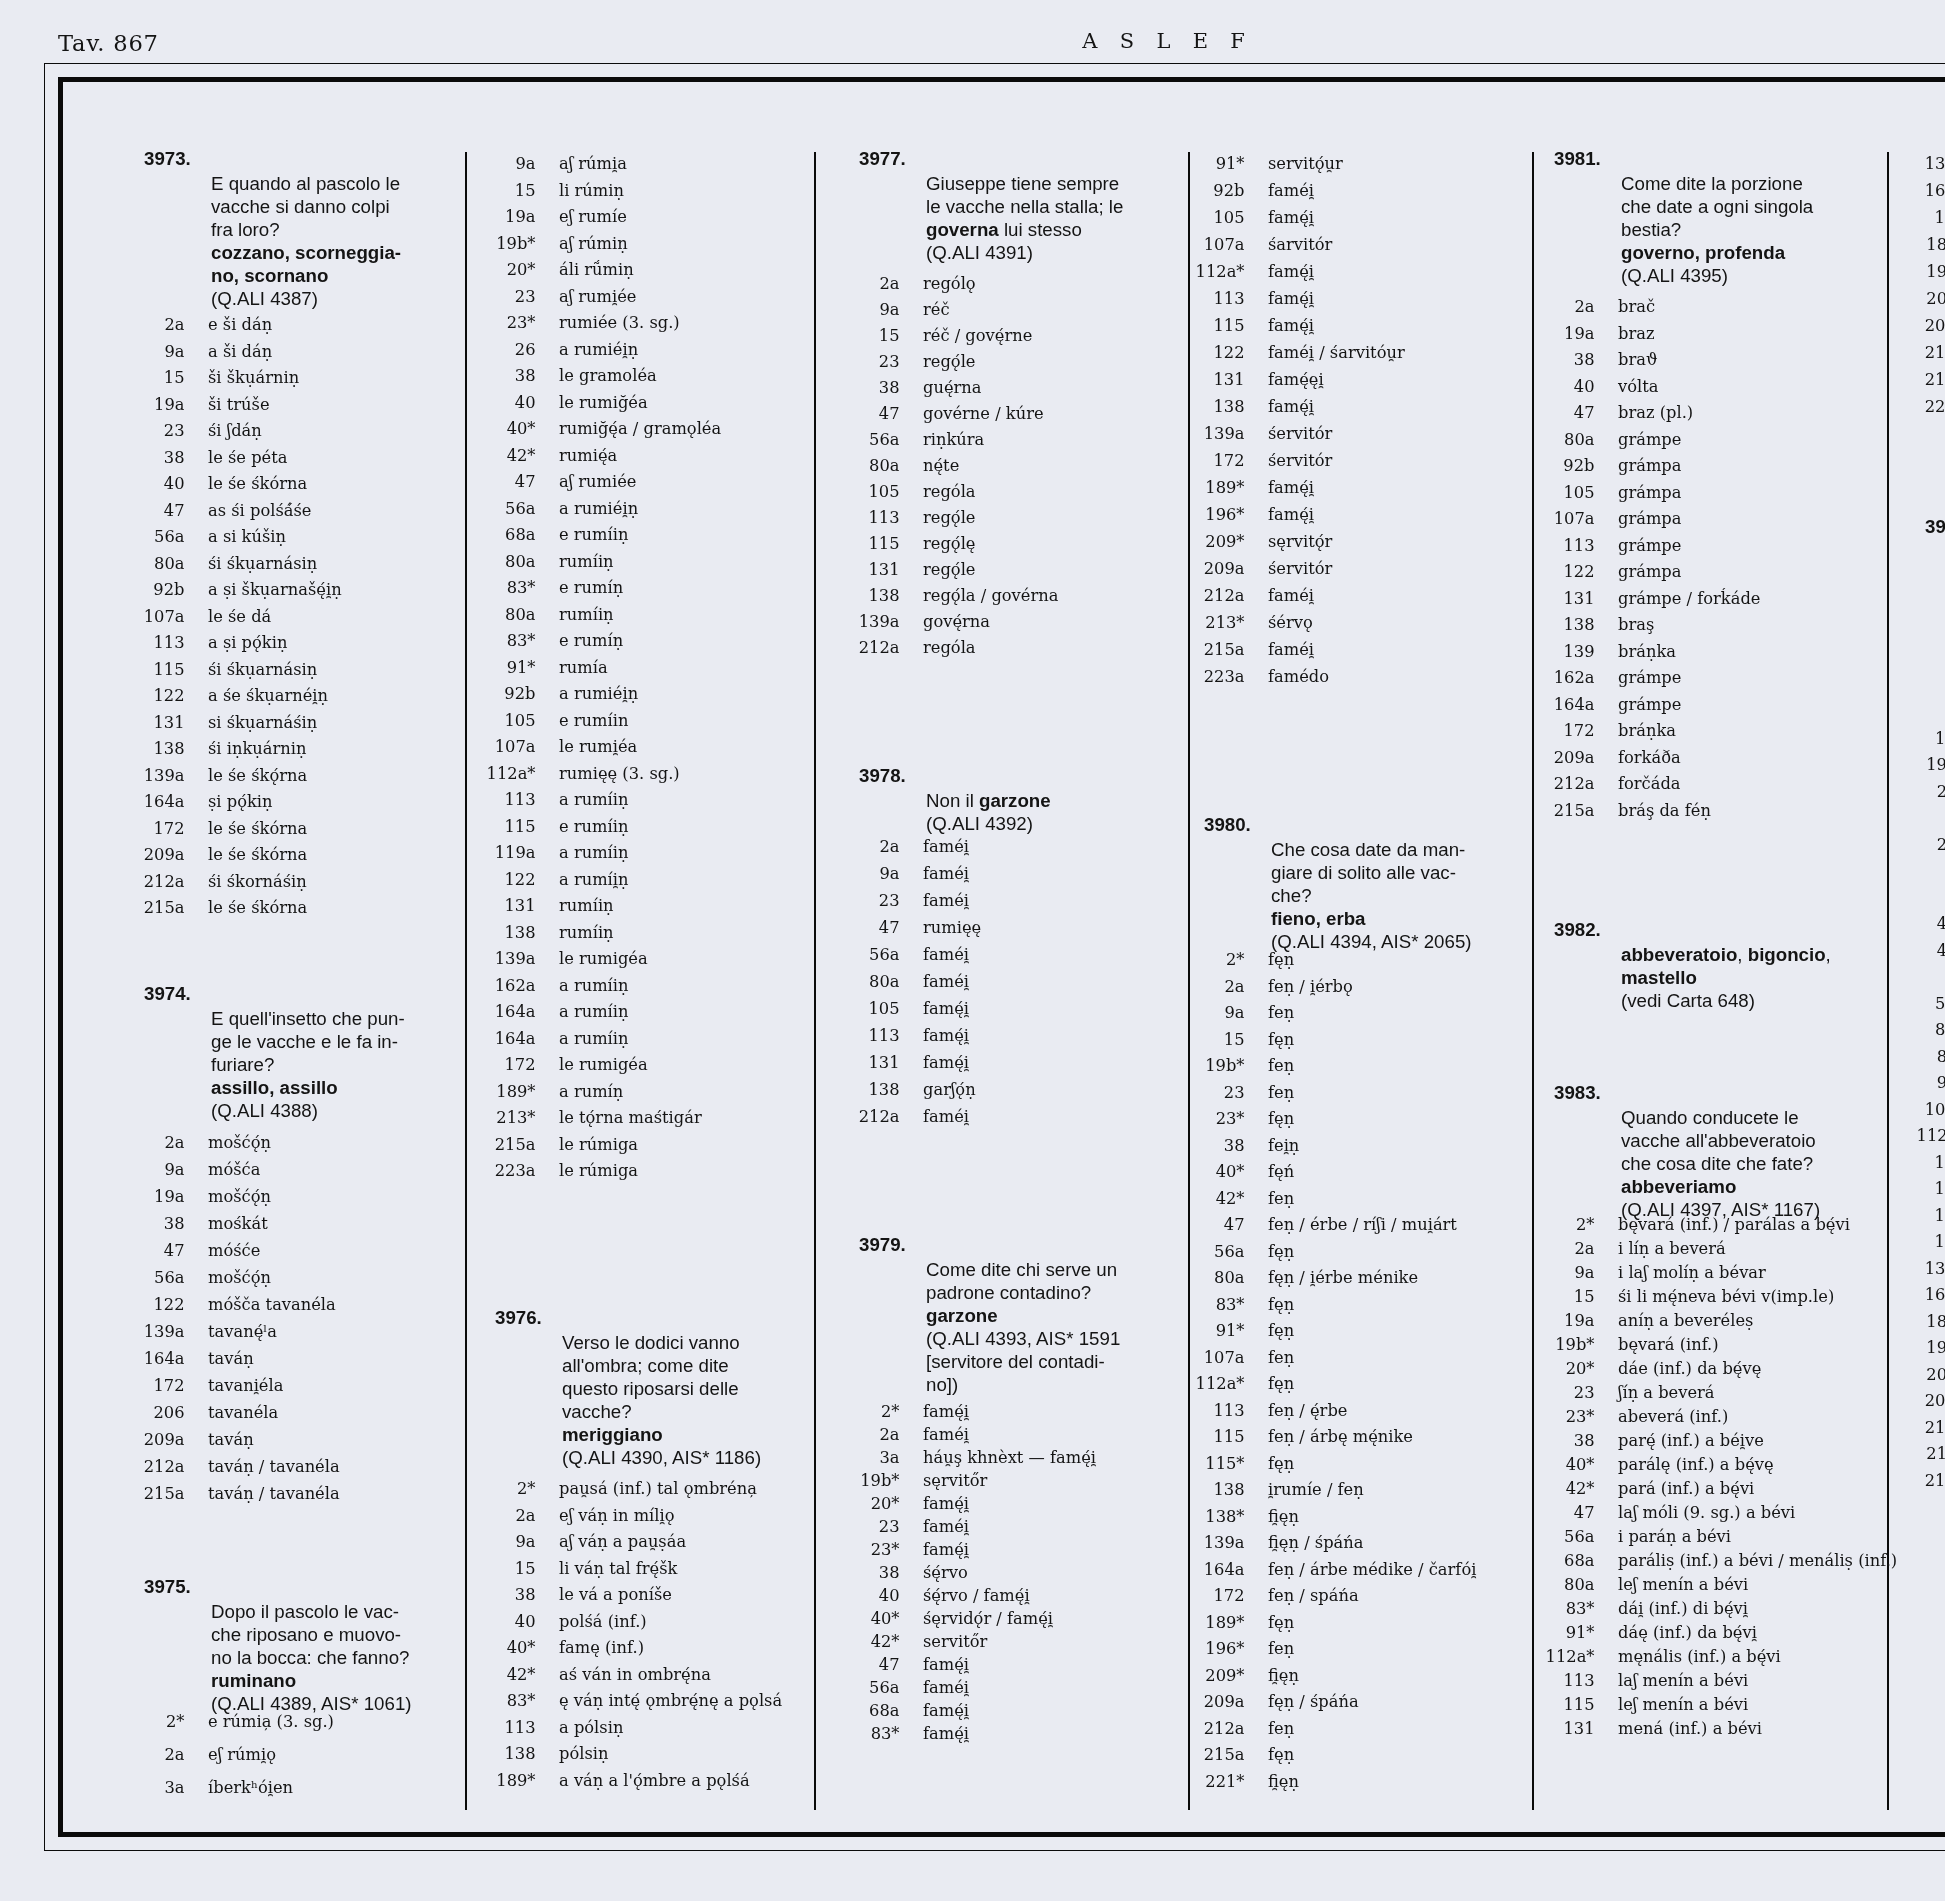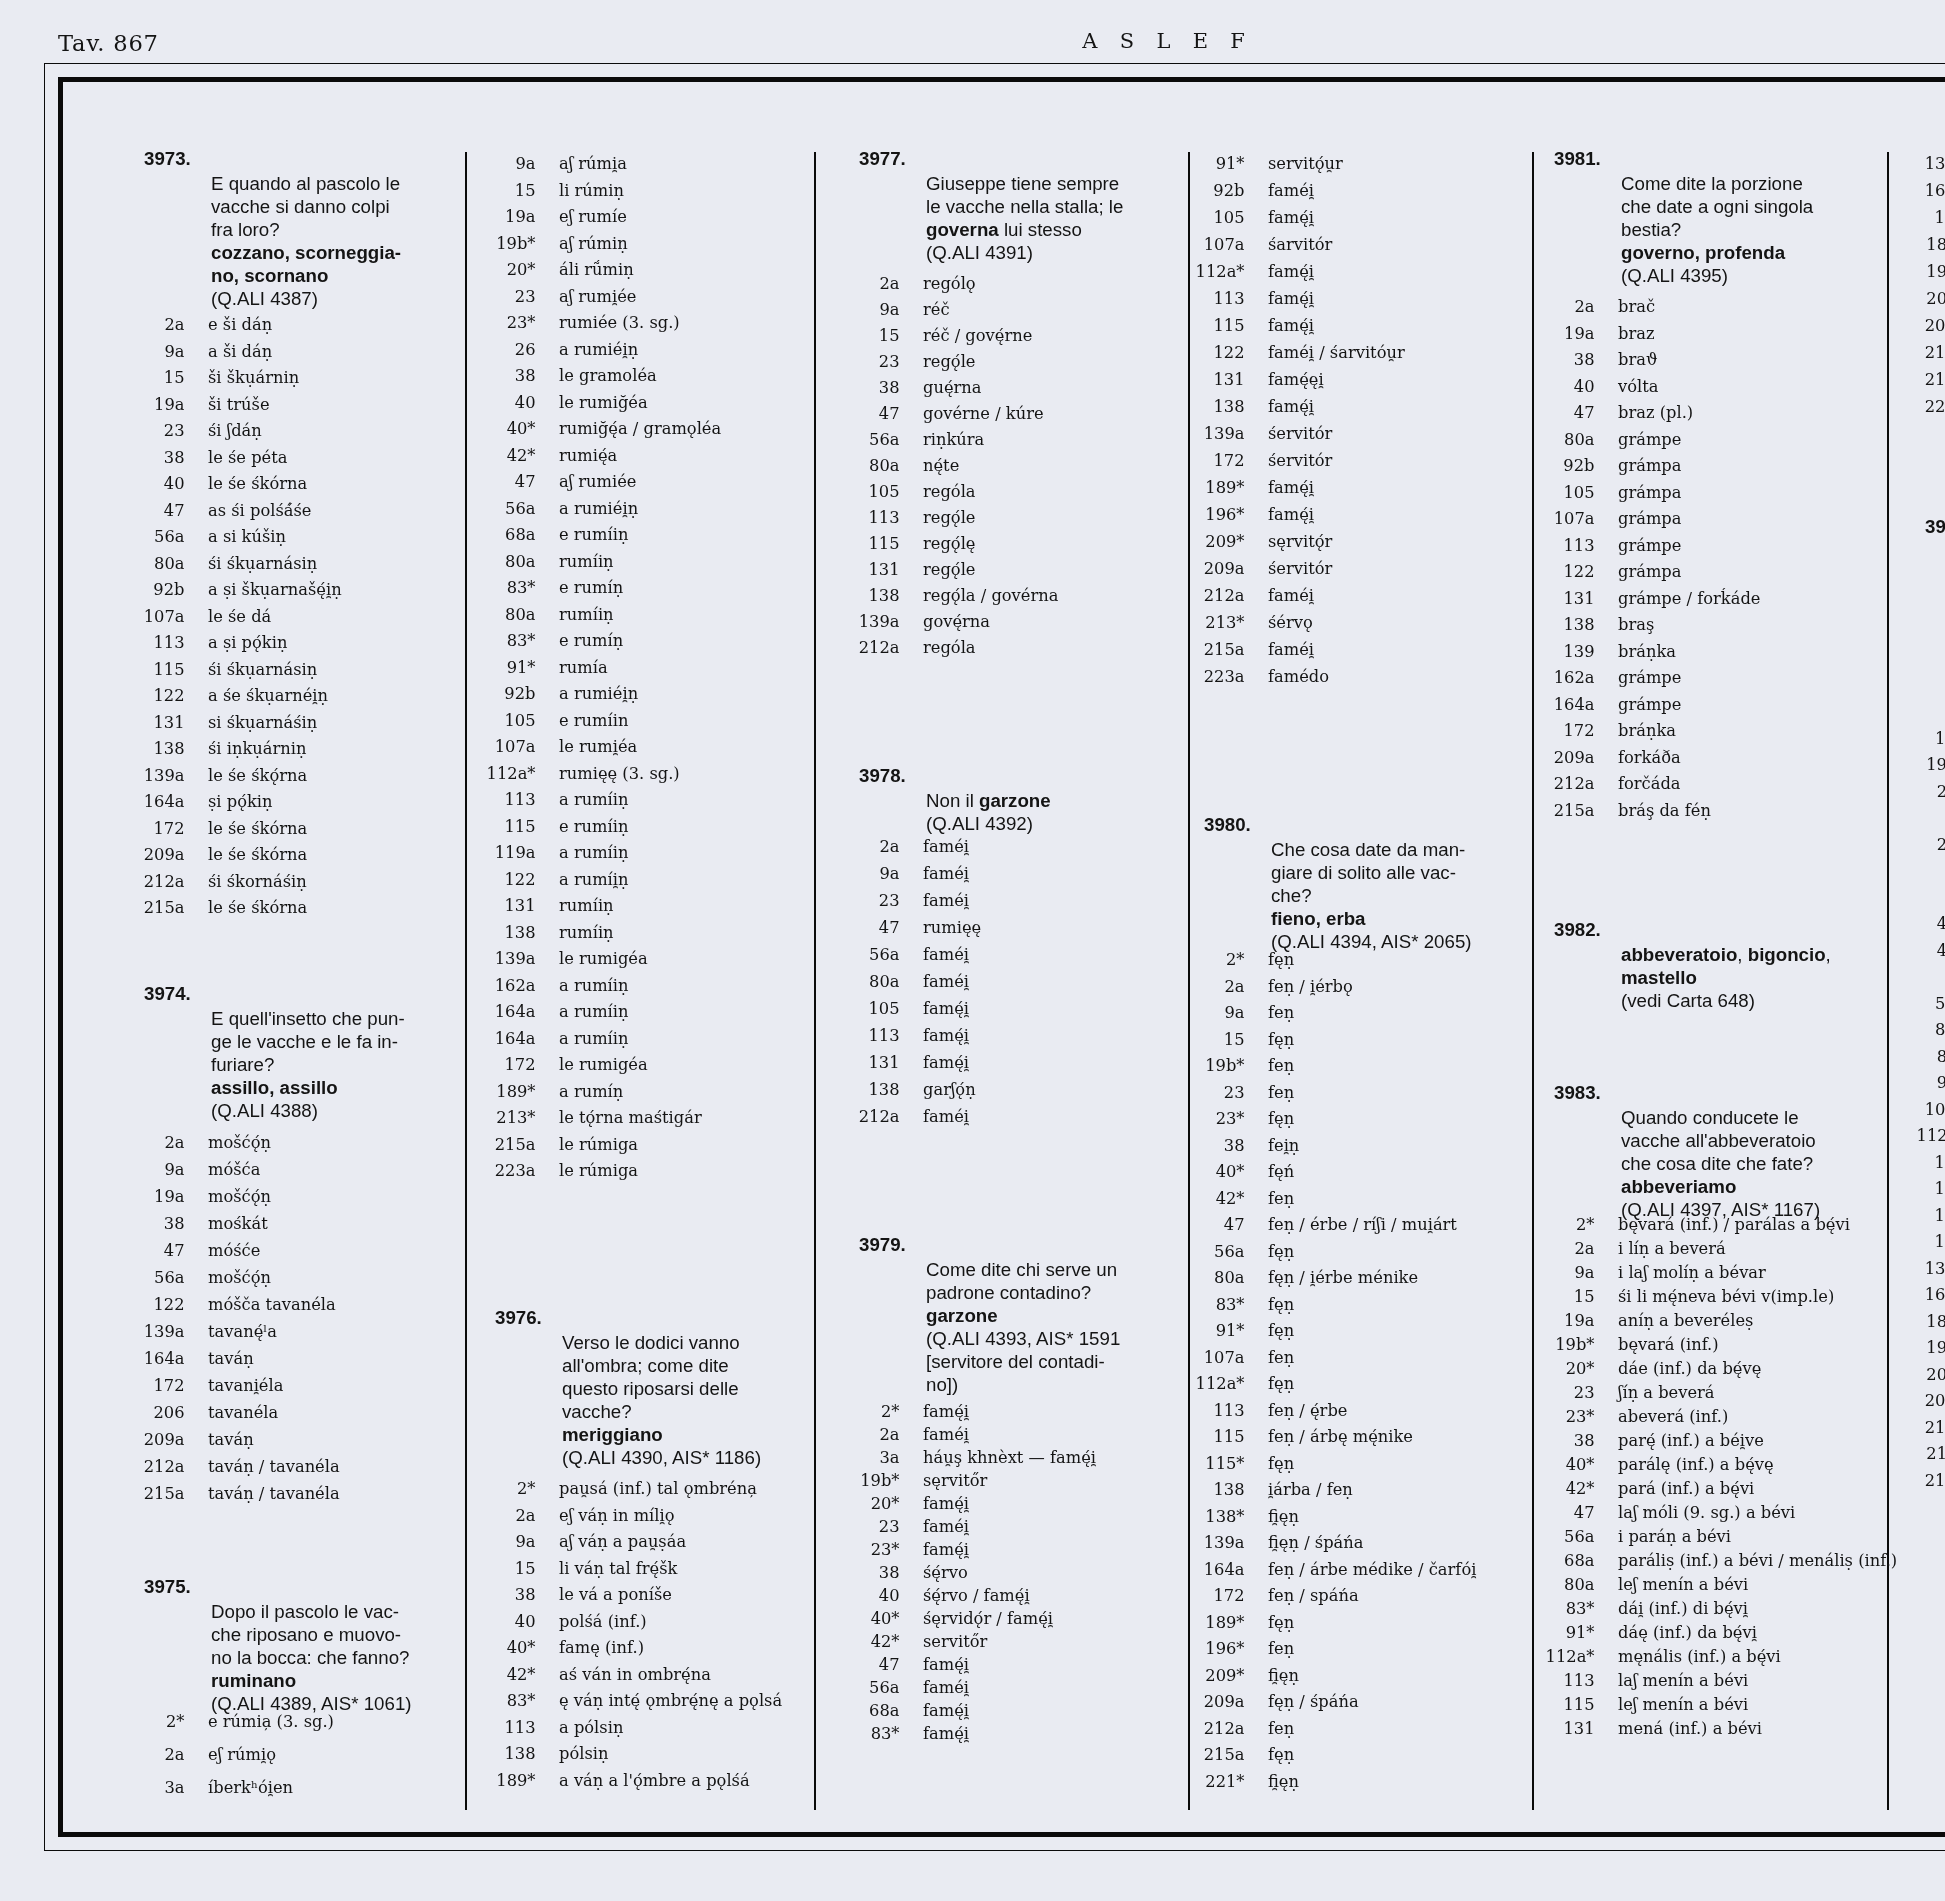--- a/index.html
+++ b/index.html
@@ -829,21 +829,21 @@
           <div class="entry" style="height: 26.5px;">
             <span class="loc">115</span>
             <span class="form">feṇ / árbę mę́nike</span>
           </div>
           <div class="entry" style="height: 26.5px;">
             <span class="loc">115*</span>
             <span class="form">fęṇ</span>
           </div>
           <div class="entry" style="height: 26.5px;">
             <span class="loc">138</span>
-            <span class="form">i̯árba / feṇ</span>
+            <span class="form">i̯rumíe / feṇ</span>
           </div>
           <div class="entry" style="height: 26.5px;">
             <span class="loc">138*</span>
             <span class="form">fi̯ęṇ</span>
           </div>
           <div class="entry" style="height: 26.5px;">
             <span class="loc">139a</span>
             <span class="form">fi̯ęṇ / śpáńa</span>
           </div>
           <div class="entry" style="height: 26.5px;">

